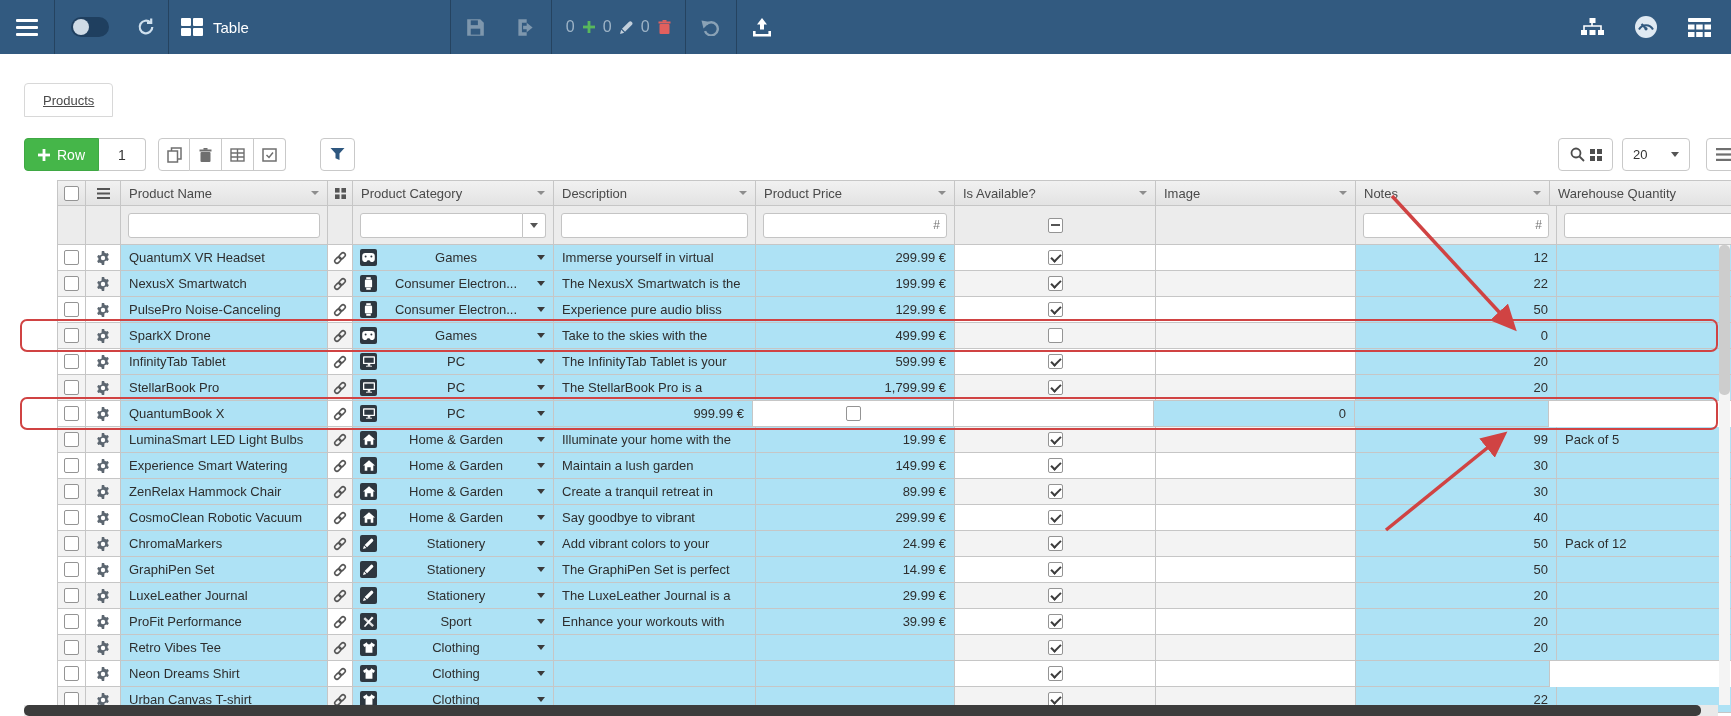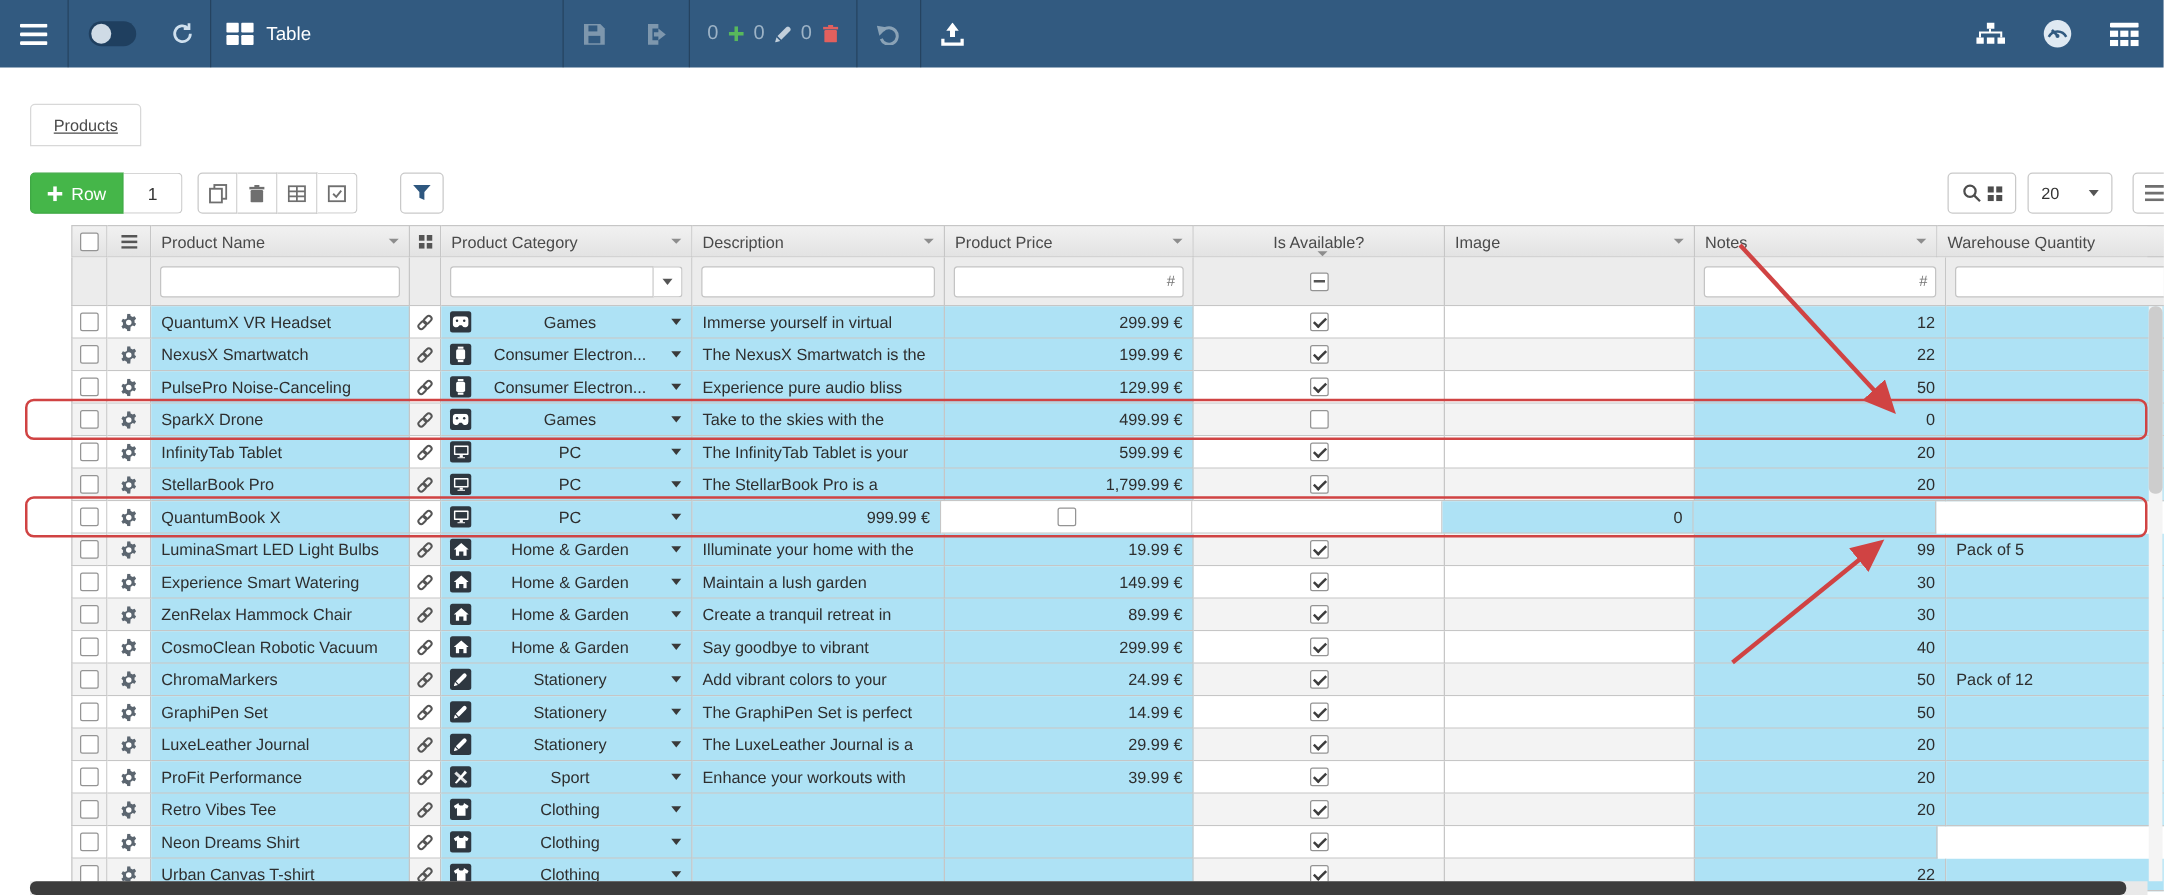--- a/index.html
+++ b/index.html
@@ -320,21 +320,21 @@
         <span class="schev"></span>
       </div>
     <div class="cell c-desc">
         <span>Description</span>
         <span class="schev"></span>
       </div>
     <div class="cell c-price">
         <span>Product Price</span>
         <span class="schev"></span>
       </div>
-    <div class="cell c-avail" style="justify-content:flex-end;flex-direction:column;">
+    <div class="cell c-avail" style="justify-content:space-between;">
         <span>Is Available?</span>
         <span class="schev"></span>
       </div>
     <div class="cell c-img">
         <span>Image</span>
         <span class="schev"></span>
       </div>
     <div class="cell c-notes">
         <span>Notes</span>
         <span class="schev"></span>

